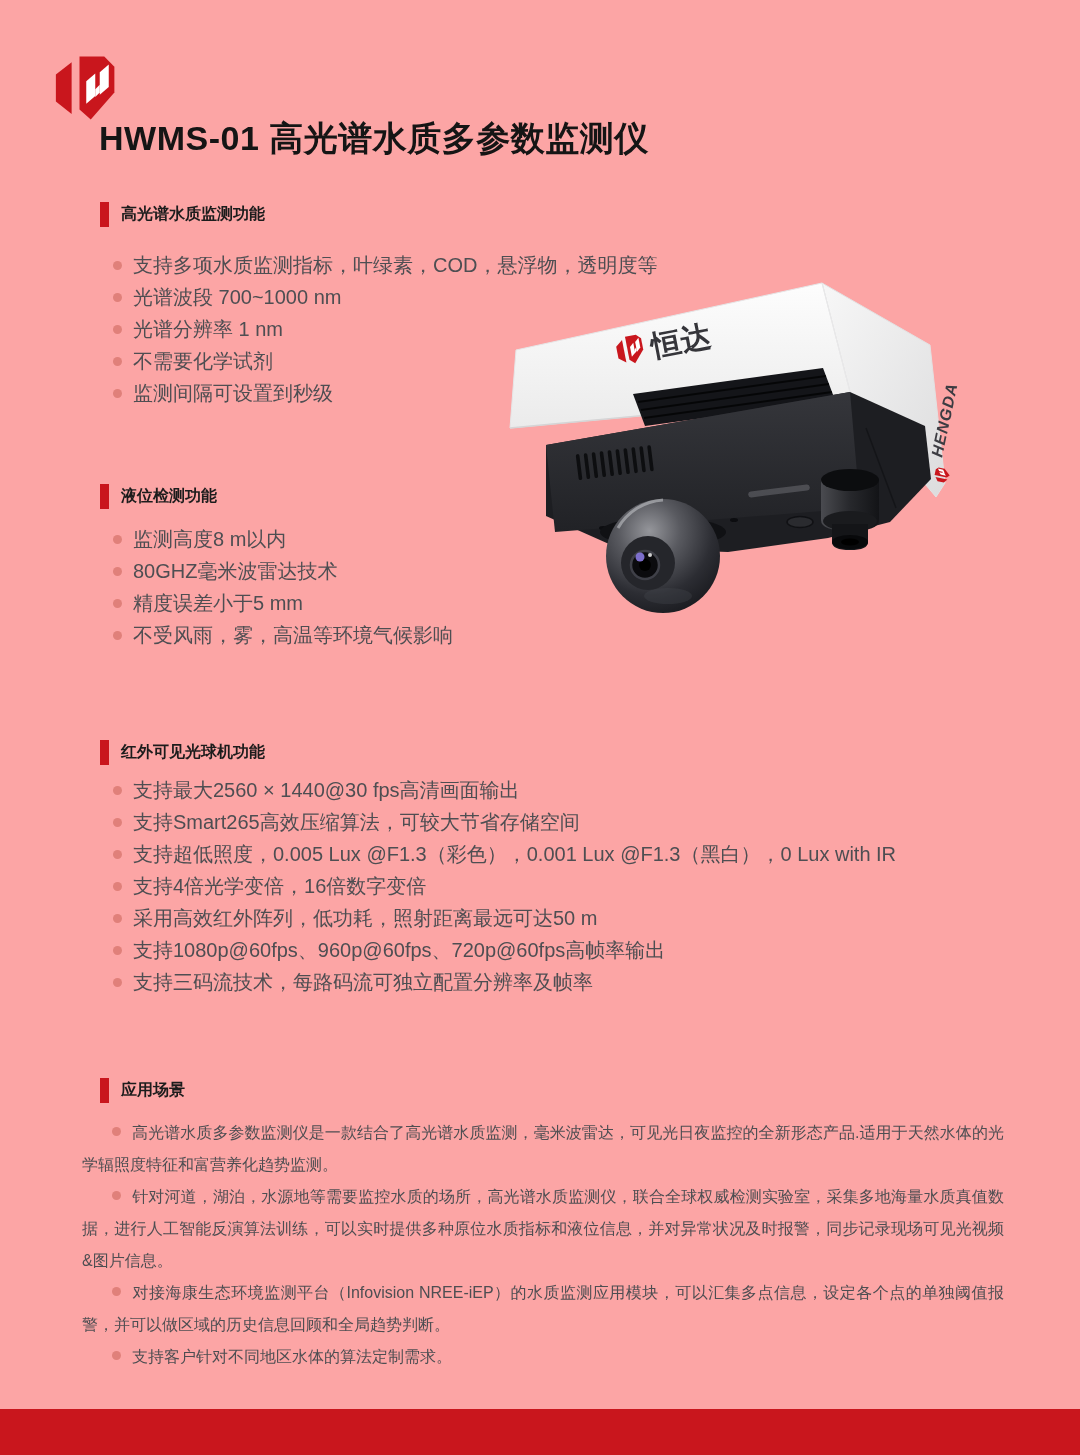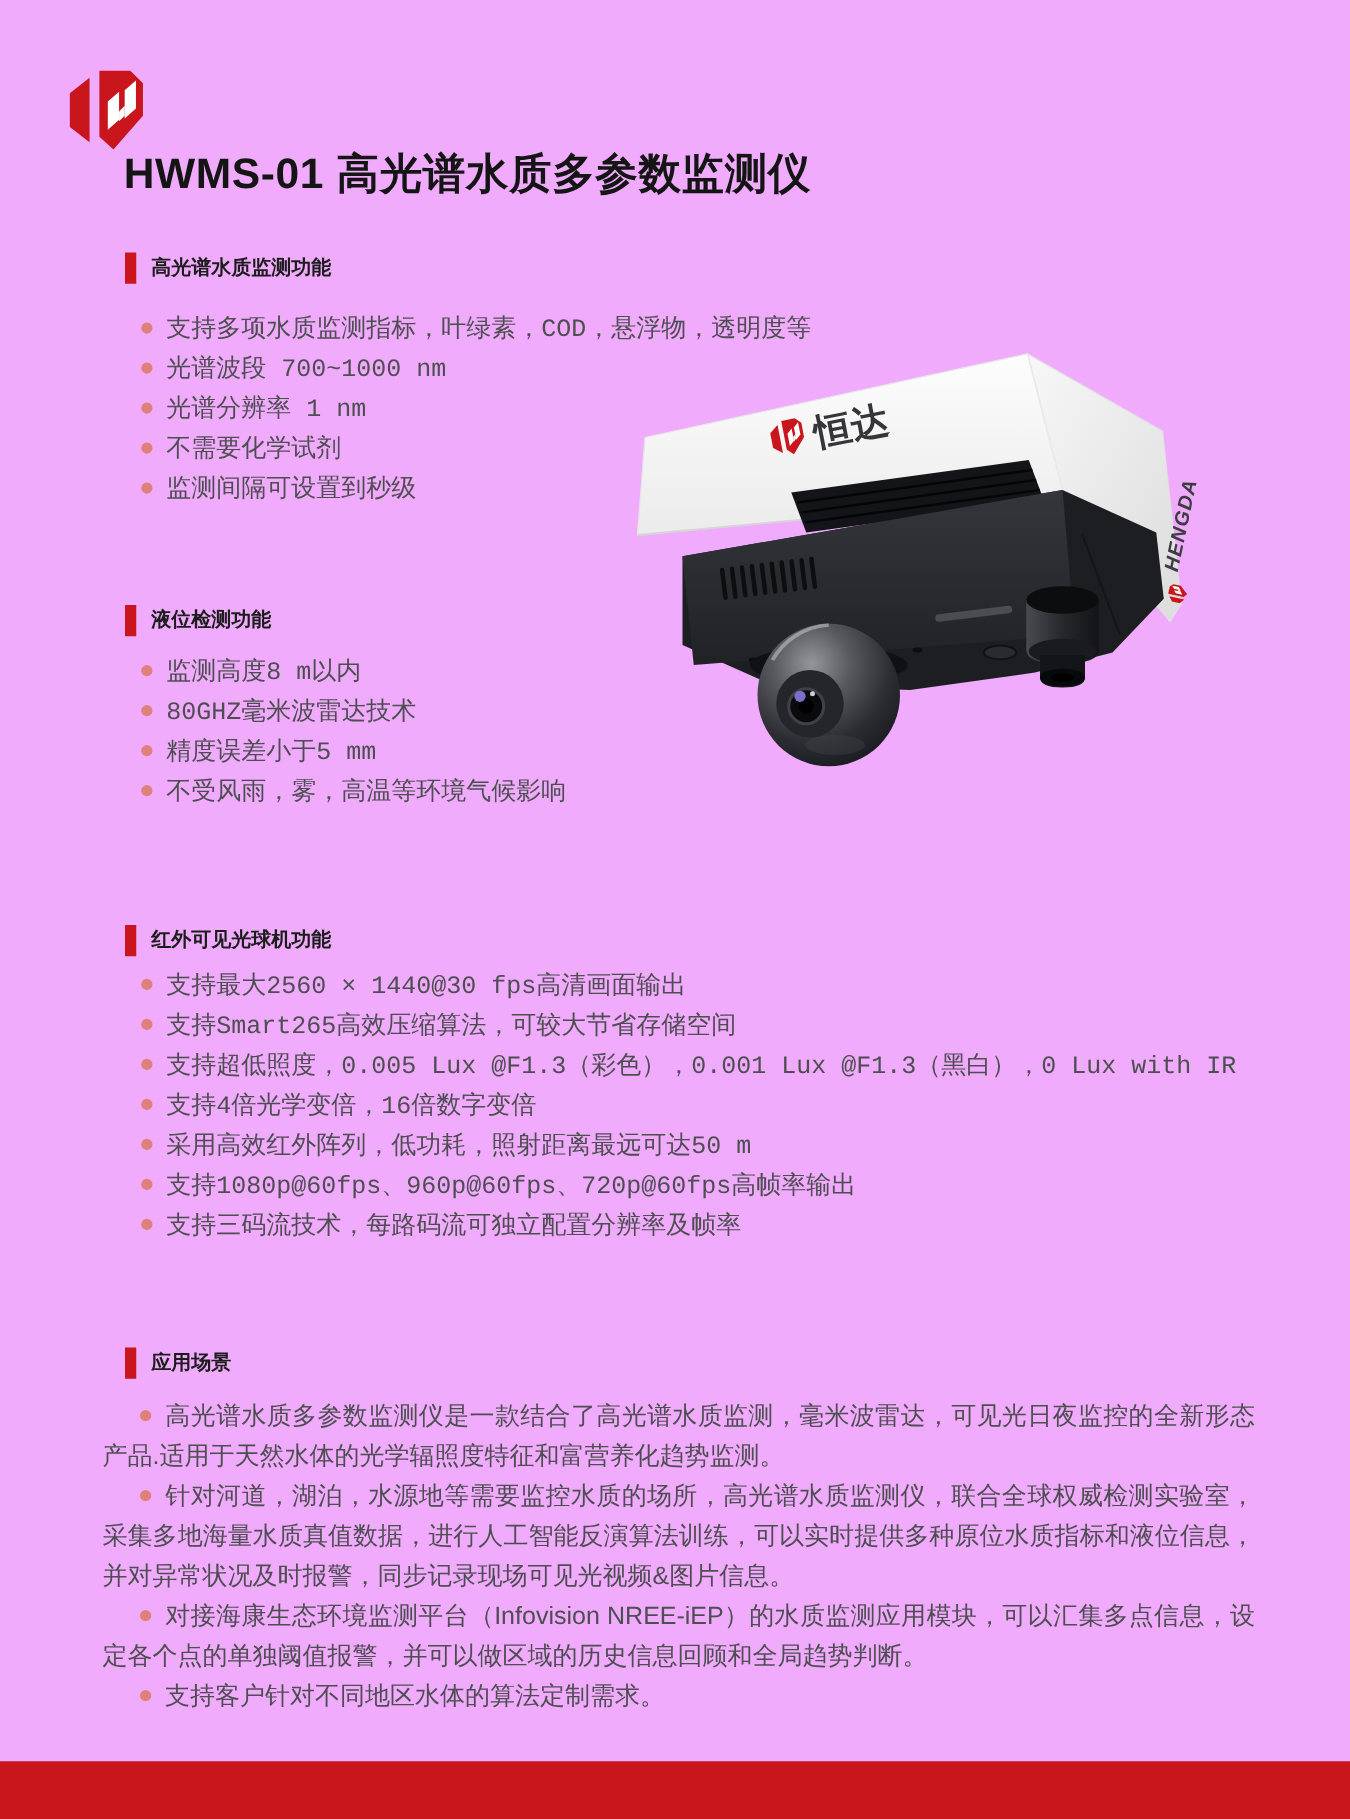--- a/index.html
+++ b/index.html
@@ -1,44 +1,44 @@
 <!DOCTYPE html>
 <html><head>
 <meta charset="utf-8">
 <style>
   html,body{margin:0;padding:0;background:#ffffff;}
   .page{
-    position:relative;width:1080px;height:1455px;background:#f0abfc;overflow:hidden;
+    position:relative;width:1080px;height:1455px;background:#fca5a5;overflow:hidden;
     font-family:"Liberation Sans","DejaVu Sans",sans-serif;
   }
   .logo-box{position:absolute;left:48px;top:52px;width:72px;height:72px;}
   .page-title{
     position:absolute;left:99px;top:116px;margin:0;
     font-size:34px;font-weight:bold;color:#151515;letter-spacing:0.5px;white-space:nowrap;
   }
   .section-heading{
     position:absolute;left:100px;margin:0;display:flex;align-items:center;
     font-size:16px;font-weight:bold;color:#1c1c1c;white-space:nowrap;
   }
   .section-heading .bar{
     display:inline-block;width:9px;height:25px;background:#C9161D;margin-right:12px;flex:0 0 auto;
   }
   ul.feature-list{
     position:absolute;left:113px;margin:0;padding:0;list-style:none;
     font-size:20px;color:#4e4e52;
   }
-  ul.feature-list li{height:32px;line-height:32px;white-space:nowrap;font-family:Liberation Mono, monospace;}
+  ul.feature-list li{height:32px;line-height:32px;white-space:nowrap;}
   ul.feature-list li .dot,
   .app-paragraphs .dot{
     display:inline-block;width:9px;height:9px;border-radius:50%;
     background:#E0807A;margin-right:11px;vertical-align:2px;
   }
   .app-paragraphs{
     position:absolute;left:82px;top:1117px;width:922px;
-    font-size:20px;color:#4e4e52;line-height:32px;text-align:justify;
+    font-size:16px;color:#4e4e52;line-height:32px;text-align:justify;
   }
   .app-paragraphs p{margin:0;text-indent:30px;}
   .device{position:absolute;left:498px;top:276px;width:520px;height:360px;}
   .footer-bar{
     position:absolute;left:0;top:1409px;width:1080px;height:46px;background:#C9161D;
   }
 </style>
 </head>
 <body>
 

